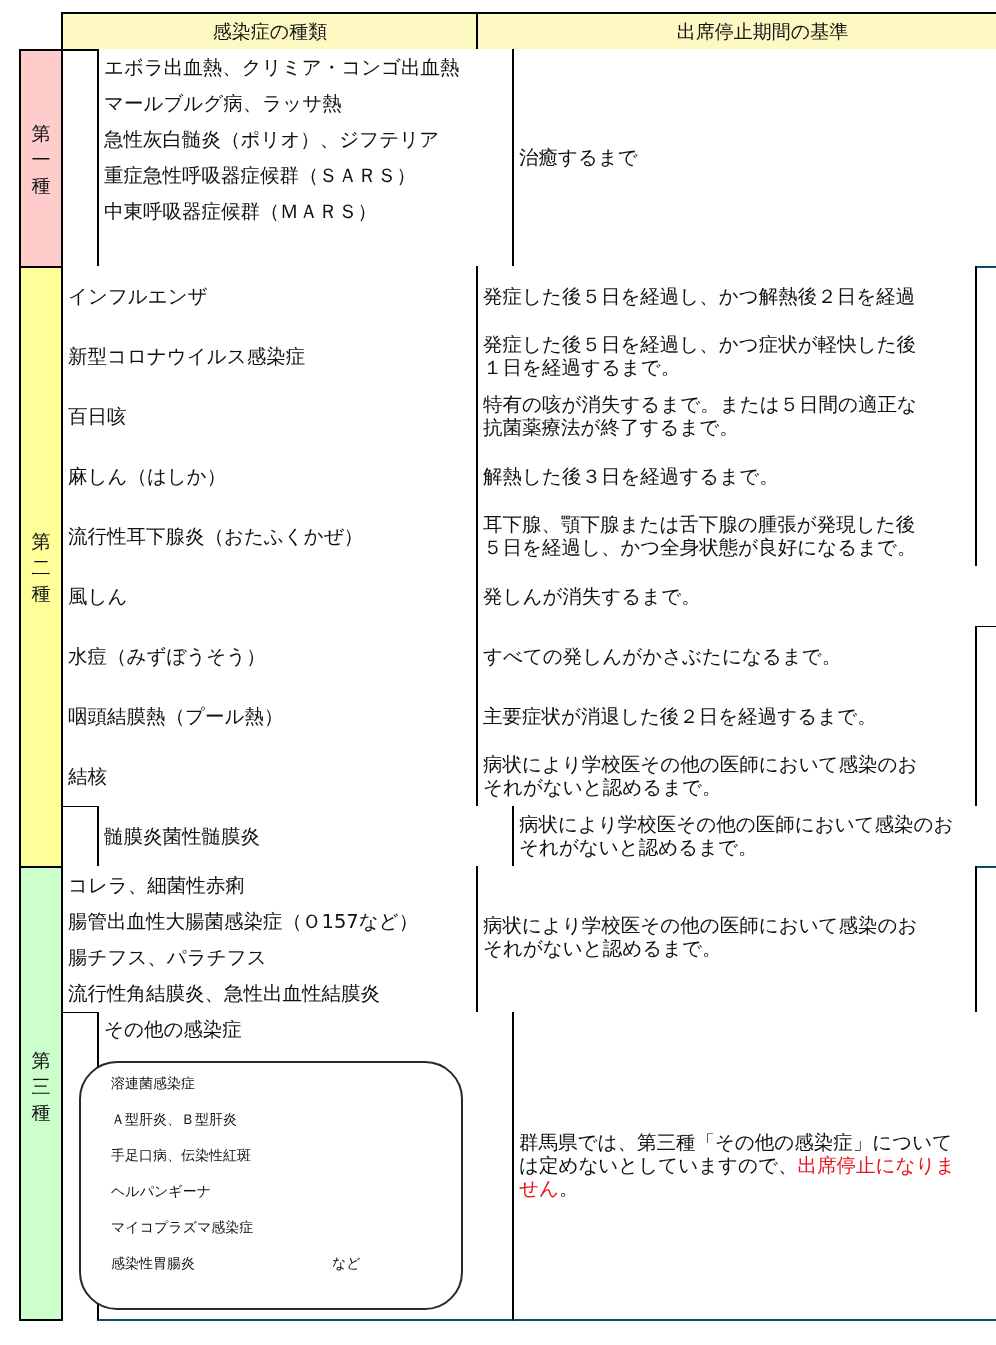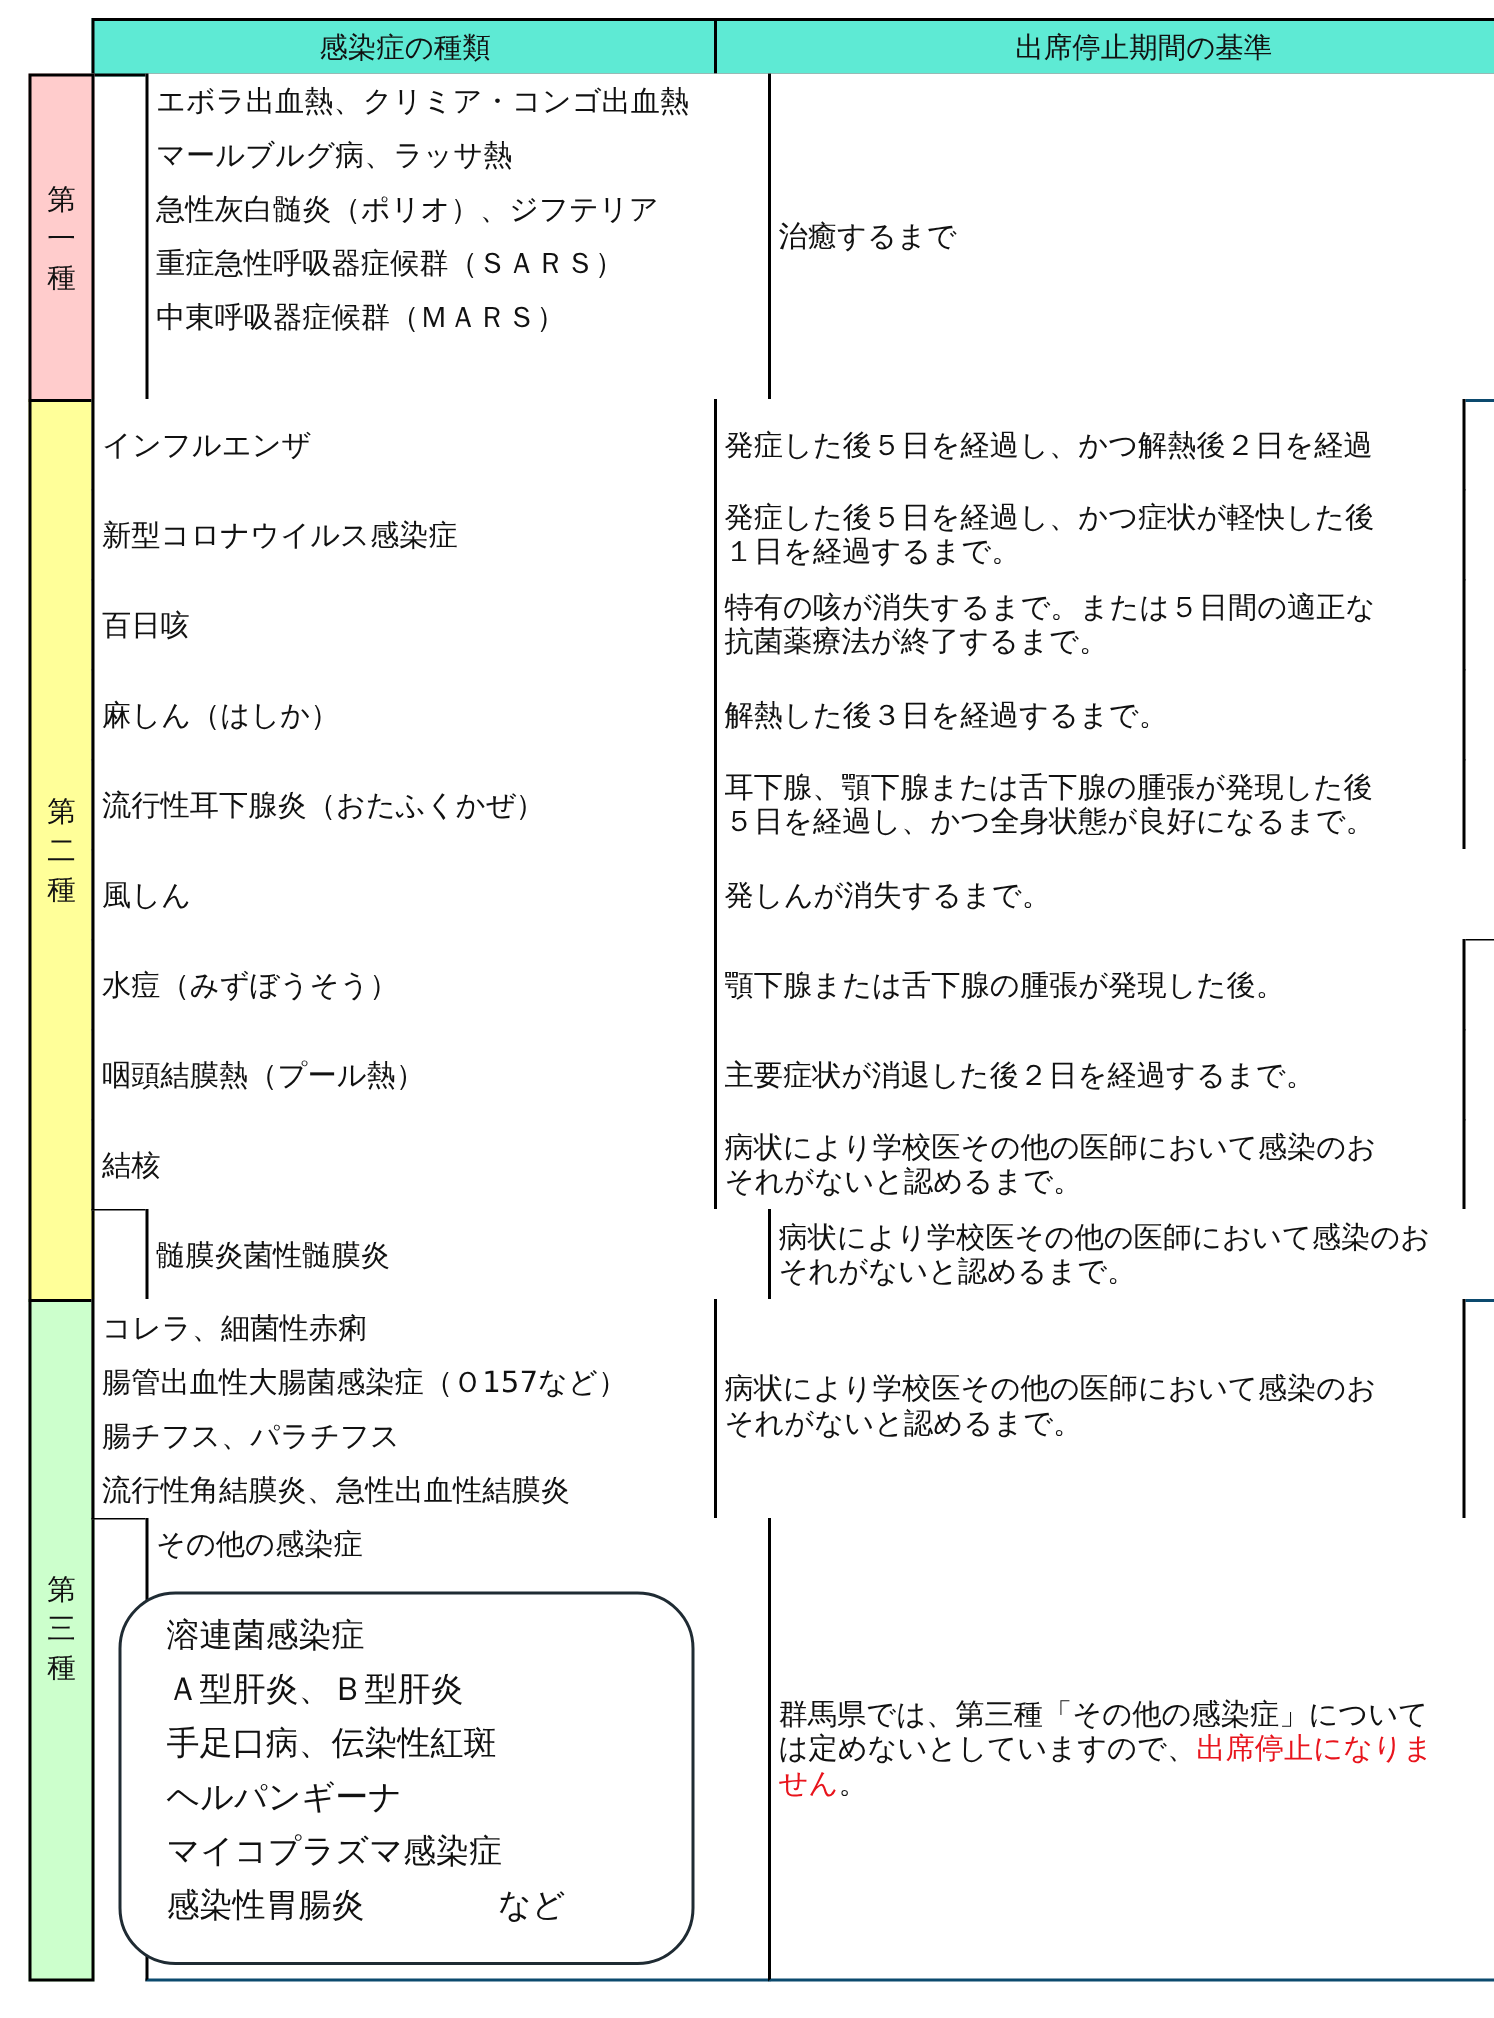--- a/index.html
+++ b/index.html
@@ -1,32 +1,32 @@
 <!DOCTYPE html>
 <html><head>
 <meta charset="utf-8">
 <style>
   html, body { margin: 0; padding: 0; background: #ffffff; }
   body { width: 996px; height: 1345px; position: relative; overflow: hidden;
          font-family: "DejaVu Sans", "Liberation Sans", sans-serif; color: #111; }
   .cell { position: absolute; box-sizing: border-box; }
-  .hdr { border: 2px solid #000; background: #5eead4; font-size: 19px;
+  .hdr { border: 2px solid #000; background: #fef9c3; font-size: 19px;
          display: flex; align-items: center; justify-content: center; }
   .cat { border: 2px solid #000; font-size: 19px; display: flex; flex-direction: column;
          align-items: center; justify-content: center; line-height: 26px; }
   .cat span { display: block; }
   .c-disease { border-left: 2px solid #000; border-bottom: 1px solid #000; background: #fff;
                font-size: 19.5px; padding-left: 5px; display: flex; flex-direction: column; justify-content: center; }
   .c-rule { border-left: 2px solid #000; border-right: 2px solid #000; border-bottom: 1px solid #000;
             background: #fff; font-size: 19.5px; padding-left: 5px; padding-right: 6px; display: flex;
             flex-direction: column; justify-content: center; line-height: 23px; }
   .multi { line-height: 36px; }
   .red { color: #e8141c; }
   .box { position: absolute; border: 2px solid #1f2b33; border-radius: 38px; background: #fff; }
-  .box .line { position: absolute; font-size: 22px; white-space: pre; }
+  .box .line { position: absolute; font-size: 14px; white-space: pre; }
   .thick-bottom { border-bottom: 2px solid #0c4a6e; margin-left: 36px; }
 </style>
 </head>
 <body>
 
 <div class="cell hdr" style="left:61px; top:12px; width:418px; height:39px;">
   <span>感染症の種類</span>
 </div>
 <div class="cell hdr" style="left:476px; top:12px; width:533px; height:39px;padding-left:40px;">
   <span>出席停止期間の基準</span>
@@ -96,21 +96,21 @@
   <div>風しん</div>
 </div>
 <div class="cell c-rule" style="left:476px; top:566px; width:553px; height:61px;">
   <div>発しんが消失するまで。</div>
 </div>
 
 <div class="cell c-disease" style="left:61px; top:626px; width:417px; height:61px;">
   <div>水痘（みずぼうそう）</div>
 </div>
 <div class="cell c-rule" style="left:476px; top:626px; width:501px; height:61px;">
-  <div>顎下腺または舌下腺の腫張が発現した後。</div>
+  <div>すべての発しんがかさぶたになるまで。</div>
 </div>
 
 <div class="cell c-disease" style="left:61px; top:686px; width:417px; height:61px;">
   <div>咽頭結膜熱（プール熱）</div>
 </div>
 <div class="cell c-rule" style="left:476px; top:686px; width:501px; height:61px;">
   <div>主要症状が消退した後２日を経過するまで。</div>
 </div>
 
 <div class="cell c-disease" style="left:61px; top:746px; width:417px; height:61px;">

